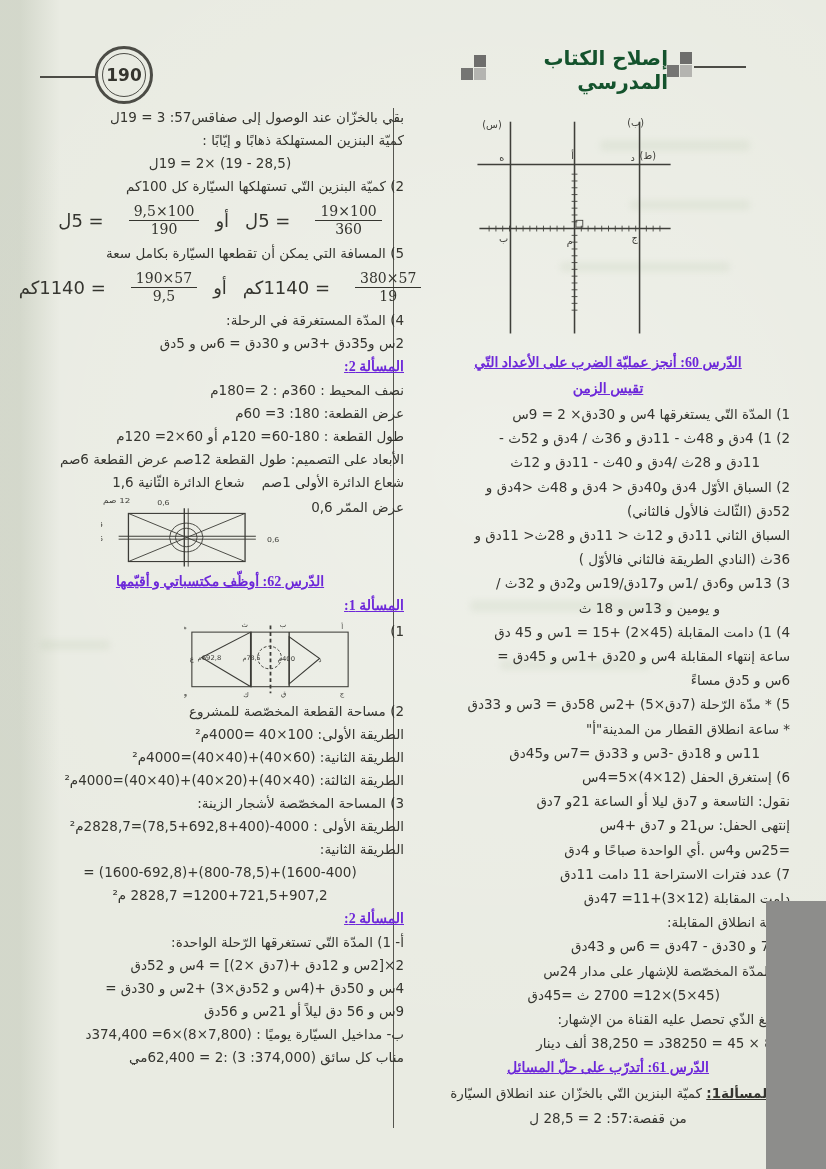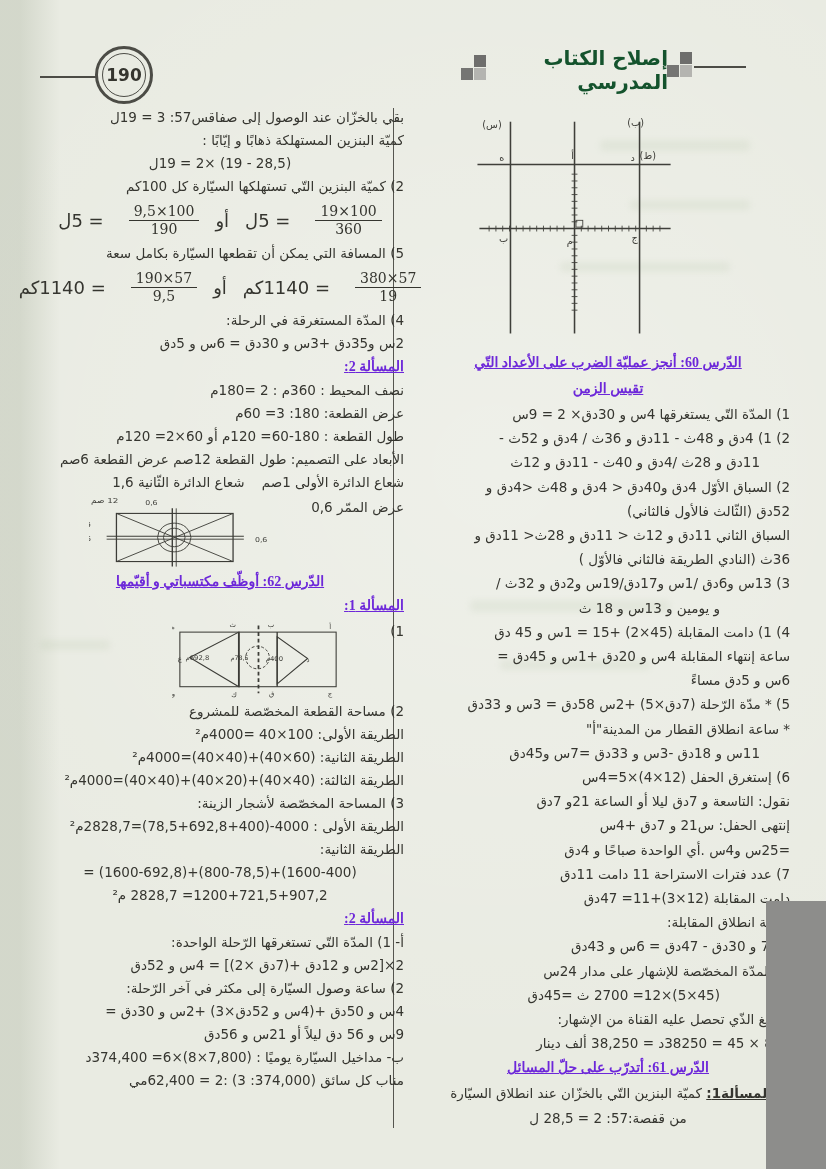--- a/index.html
+++ b/index.html
@@ -54,21 +54,21 @@
   
   .fracrow{display:flex;direction:rtl;justify-content:center;align-items:center;gap:16px;
      height:42px;margin:1px 0;}
   .unit{display:flex;direction:rtl;align-items:center;gap:25px;}
   .frac{display:inline-flex;flex-direction:column;align-items:center;
      font-family:"DejaVu Serif",serif;font-size:14px;line-height:17px;color:#35352f;}
   .fnum{border-bottom:1.3px solid #35352f;padding:0 5px;}
   .frhs,.fsep{font-size:18px;white-space:nowrap;}
 
   .rowflex{display:flex;direction:rtl;align-items:flex-start;gap:14px;}
-  .rowflex .side{padding-top:2px;margin-left:12px;}
+  .rowflex .side{padding-top:2px;}
   #project-row{gap:34px;height:82px;}
   #plan-row{height:76px;}
 
   svg text{font-family:"DejaVu Sans",sans-serif;fill:#3c3c37;}
   .figsvg{display:inline-block;}
 
   #scan-block{position:absolute;left:766px;top:901px;width:60px;height:268px;background:#8d8d8b;}
 </style>
 </head>
 <body>
@@ -229,21 +229,20 @@
         <div class="tl ln">الطريقة الثانية: (60×40)+(40×40)=4000م²</div>
         <div class="tl ln">الطريقة الثالثة: (40×40)+(20×40)+(40×40)=4000م²</div>
         <div class="tl ln">3) المساحة المخصّصة لأشجار الزينة:</div>
         <div class="tl ln">الطريقة الأولى : 4000-(400+692,8+78,5)=2828,7م²</div>
         <div class="tl ln">الطريقة الثانية:</div>
         <div class="tl ln-c">(1600-400)+(800-78,5)+(1600-692,8) =</div>
         <div class="tl ln-c">1200+721,5+907,2= 2828,7 م²</div>
         <div class="tl hd">المسألة 2:</div>
         <div class="tl ln">أ- 1) المدّة التّي تستغرقها الرّحلة الواحدة:</div>
         <div class="tl ln">2×[2س و 12دق +(7دق ×2)] = 4س و 52دق</div>
-        <div class="tl ln">2) ساعة وصول السيّارة إلى مكثر في آخر الرّحلة:</div>
         <div class="tl ln">4س و 50دق +(4س و 52دق×3) +2س و 30دق =</div>
         <div class="tl ln">9س و 56 دق ليلاً أو 21س و 56دق</div>
         <div class="tl ln">ب- مداخيل السيّارة يوميًا : (7,800×8)×6= 374,400د</div>
         <div class="tl ln">مناب كل سائق (374,000: 3) :2 = 62,400مي</div>
       </div>
   </div>
 
   <div id="right-col" class="col">
     <svg viewBox="0 0 340 245" width="330" height="238" preserveAspectRatio="none" style="display:block;">
       <g stroke="#3f3f3a" stroke-width="1.6" fill="none">

